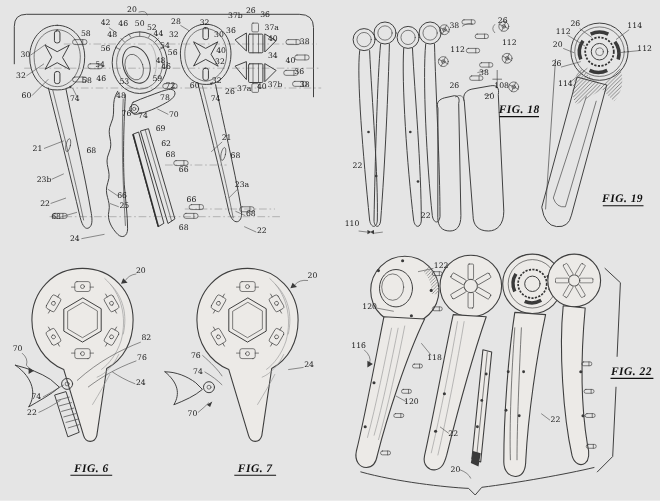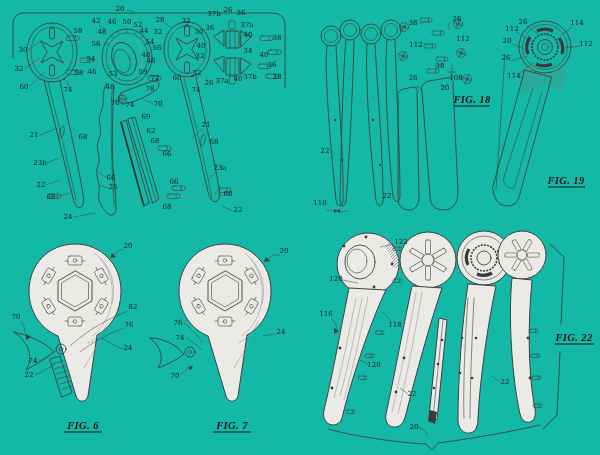--- a/index.html
+++ b/index.html
@@ -1,16 +1,16 @@
 <!DOCTYPE html>
 <html><head>
 <meta charset="utf-8">
 <style>
   html,body{margin:0;padding:0;}
-  .sheet{position:relative;width:600px;height:455px;background:#14b8a6;overflow:hidden;
+  .sheet{position:relative;width:600px;height:455px;background:#e5e5e5;overflow:hidden;
          font-family:"Liberation Serif",serif;}
   svg{position:absolute;}
   .ln{stroke:#3f3f3f;stroke-width:.9;fill:none;stroke-linecap:round;stroke-linejoin:round;}
   .ln2{stroke:#3f3f3f;stroke-width:.6;fill:none;stroke-linecap:round;}
   .fillp{fill:#eceae7;stroke:#3f3f3f;stroke-width:1;stroke-linejoin:round;}
   .thin{stroke:#9a9a9a;stroke-width:.6;fill:none;}
   .cl{stroke:#8f8f8f;stroke-width:.55;fill:none;stroke-dasharray:7 2.5 1.5 2.5;}
   .ldr{stroke:#4a4a4a;stroke-width:.55;fill:none;}
   .dark{fill:#3a3a3a;stroke:none;}
   .pawl{stroke:#3a3a3a;stroke-width:3.2;fill:none;}

